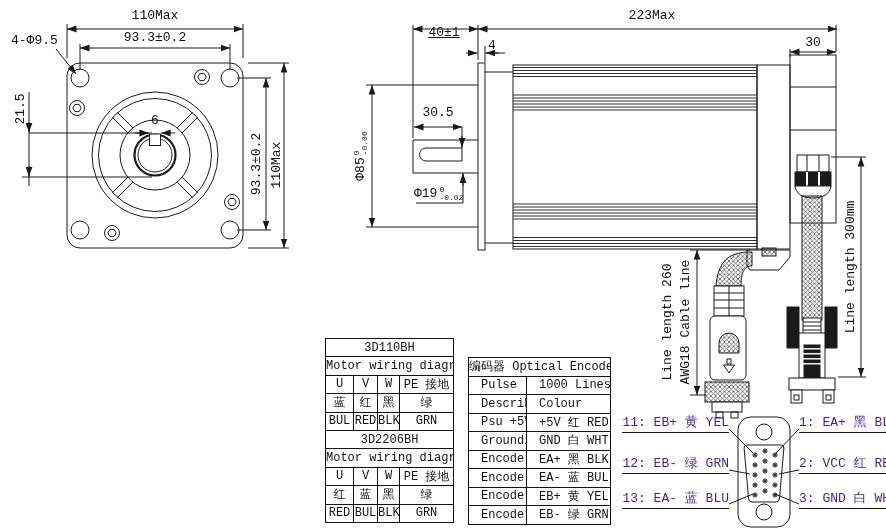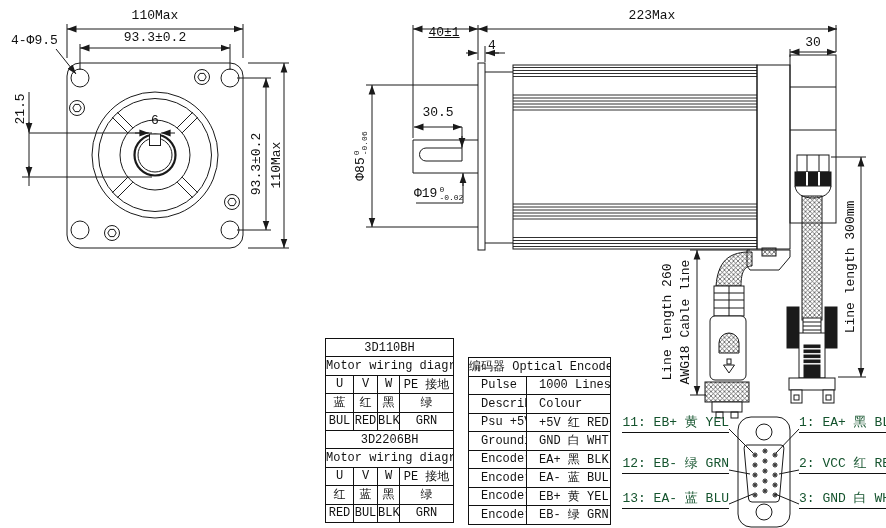--- a/index.html
+++ b/index.html
@@ -15,21 +15,21 @@
   .dia{display:inline-flex;align-items:center;}
   table{border-collapse:collapse;position:absolute;table-layout:fixed;background:#fff;}
   td{border:1px solid #111;font:12px "Liberation Mono","DejaVu Sans Mono",monospace;
      color:#111;text-align:center;padding:0;overflow:hidden;white-space:nowrap;}
   #wiring-table{left:325px;top:338px;width:128px;}
   #wiring-table td{height:17.4px;margin-top:35px;}
   #encoder-table{left:468px;top:357px;width:142px;}
   #encoder-table td{height:17.5px;}
   #encoder-table td.lft{text-align:left;padding-left:12px;}
   .pinlbl{position:absolute;font:13px "Liberation Mono","DejaVu Sans Mono",monospace;
-          color:#14532d;white-space:nowrap;border-bottom:1px solid #111;padding-bottom:1px;}
+          color:#4c1d95;white-space:nowrap;border-bottom:1px solid #111;padding-bottom:1px;}
 </style>
 </head>
 <body>
 
 <div id="canvas">
 
 <svg id="linework" width="886" height="528" viewBox="0 0 886 528" fill="none" stroke="#1a1a1a" stroke-width="1">
   <defs>
     <pattern id="braid" width="4.5" height="4.5" patternUnits="userSpaceOnUse">
       <path d="M0,4.5 L4.5,0 M0,0 L4.5,4.5" stroke="#444" stroke-width="0.7"></path>

